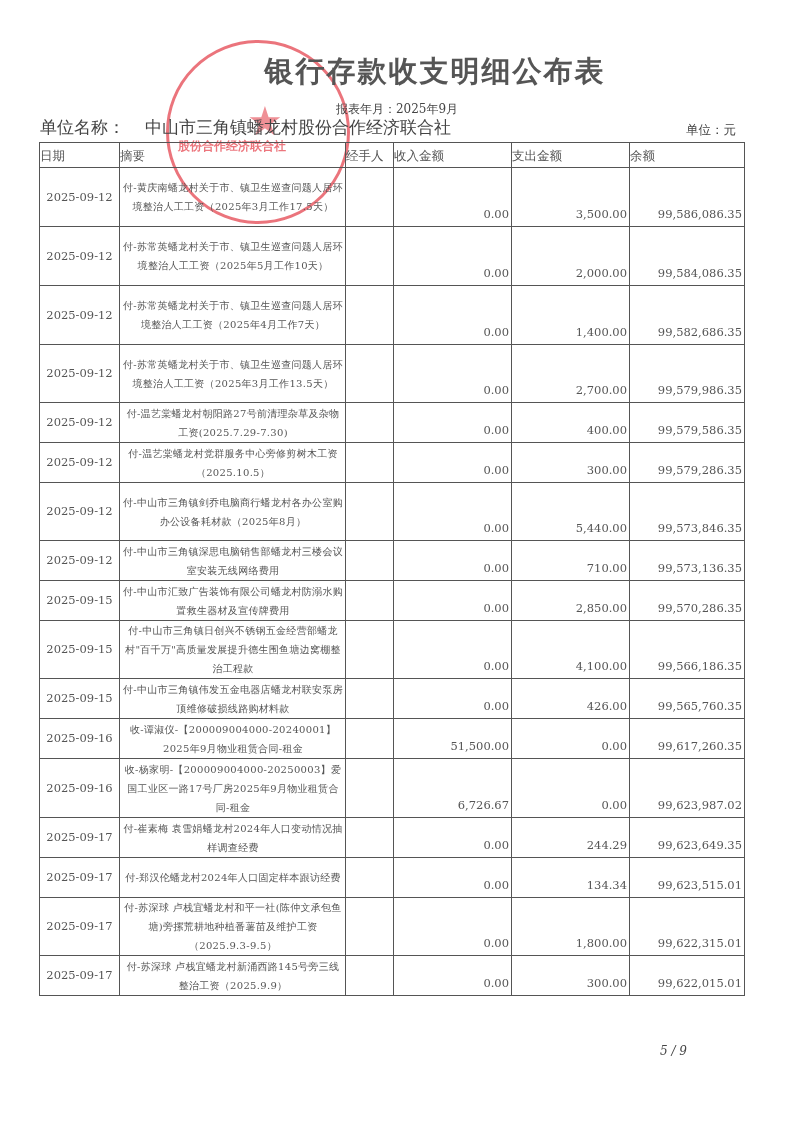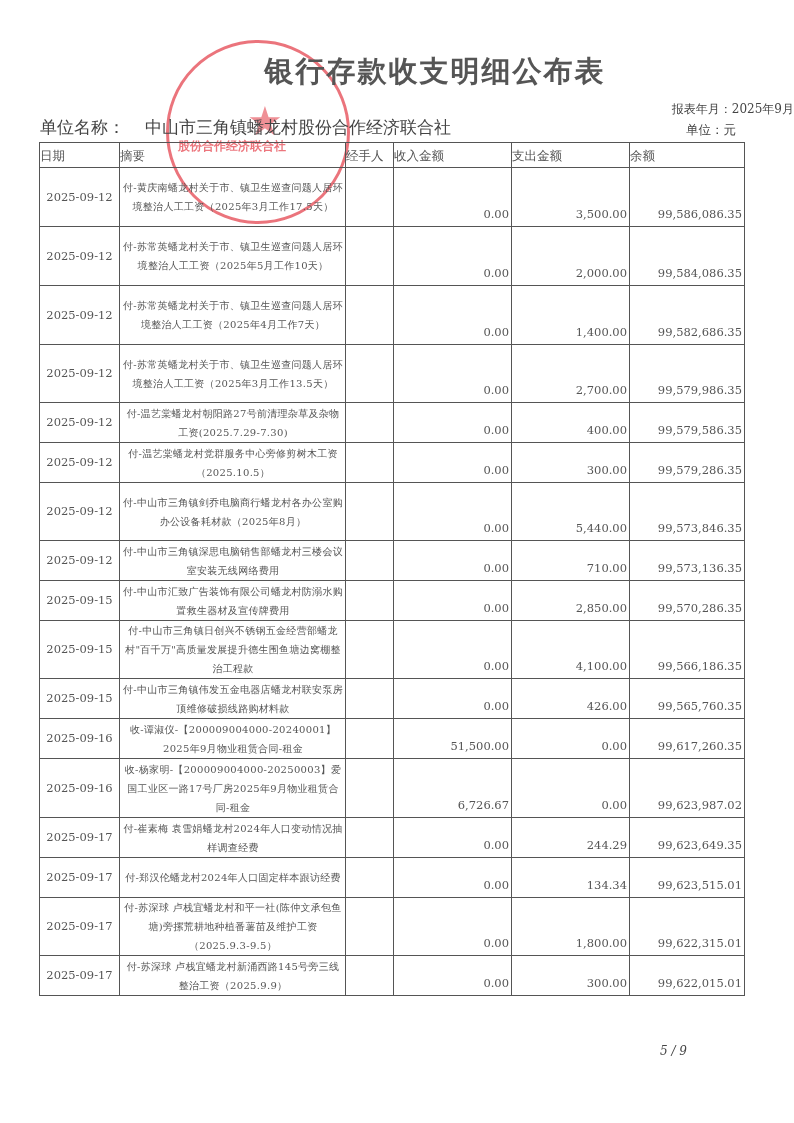--- a/index.html
+++ b/index.html
@@ -1,21 +1,21 @@
 <!DOCTYPE html>
 <html><head>
 <meta charset="utf-8">
 <style>
   html, body { margin:0; padding:0; background:#ffffff; }
   body { width:794px; height:1123px; position:relative; overflow:hidden;
          font-family:"DejaVu Serif","Liberation Serif",serif; color:#3a3a3a; }
   .title { position:absolute; left:8px; width:794px; top:52px; text-align:center;
            font-family:"DejaVu Sans","Liberation Sans",sans-serif; font-size:29px;
            font-weight:bold; color:#555; letter-spacing:2px;padding-left:30px; }
-  .period { position:absolute; left:0; width:794px; top:101px; text-align:right; font-size:12px; color:#444; }
+  .period { position:absolute; left:0; width:794px; top:101px; text-align:center; font-size:12px; color:#444; }
   .unit-name { position:absolute; left:40px; top:116px; font-size:17px; color:#444; }
   .unit-name span.v { margin-left:20px; }
   .unit-yuan { position:absolute; right:58px; top:122px; font-size:12.5px; color:#444; }
   table { position:absolute; left:39px; top:142px; border-collapse:collapse; table-layout:fixed; width:705px; }
   td, th { border:1.3px solid #555; padding:0; font-weight:normal; font-size:12px; line-height:19px; }
   th { height:24px; color:#555; text-align:left; font-size:12.5px; }
   td.date { text-align:center; vertical-align:middle; color:#555; font-size:11.5px; }
   td.summary { text-align:center; vertical-align:middle; padding:0 2px 0 3px; color:#555; font-size:10px; letter-spacing:0.3px; }
   td.num { text-align:right; vertical-align:bottom; padding:0 2px 2px 0; color:#555; font-size:11.5px; }
   .stamp { position:absolute; left:166px; top:40px; width:178px; height:178px; border-radius:50%;

